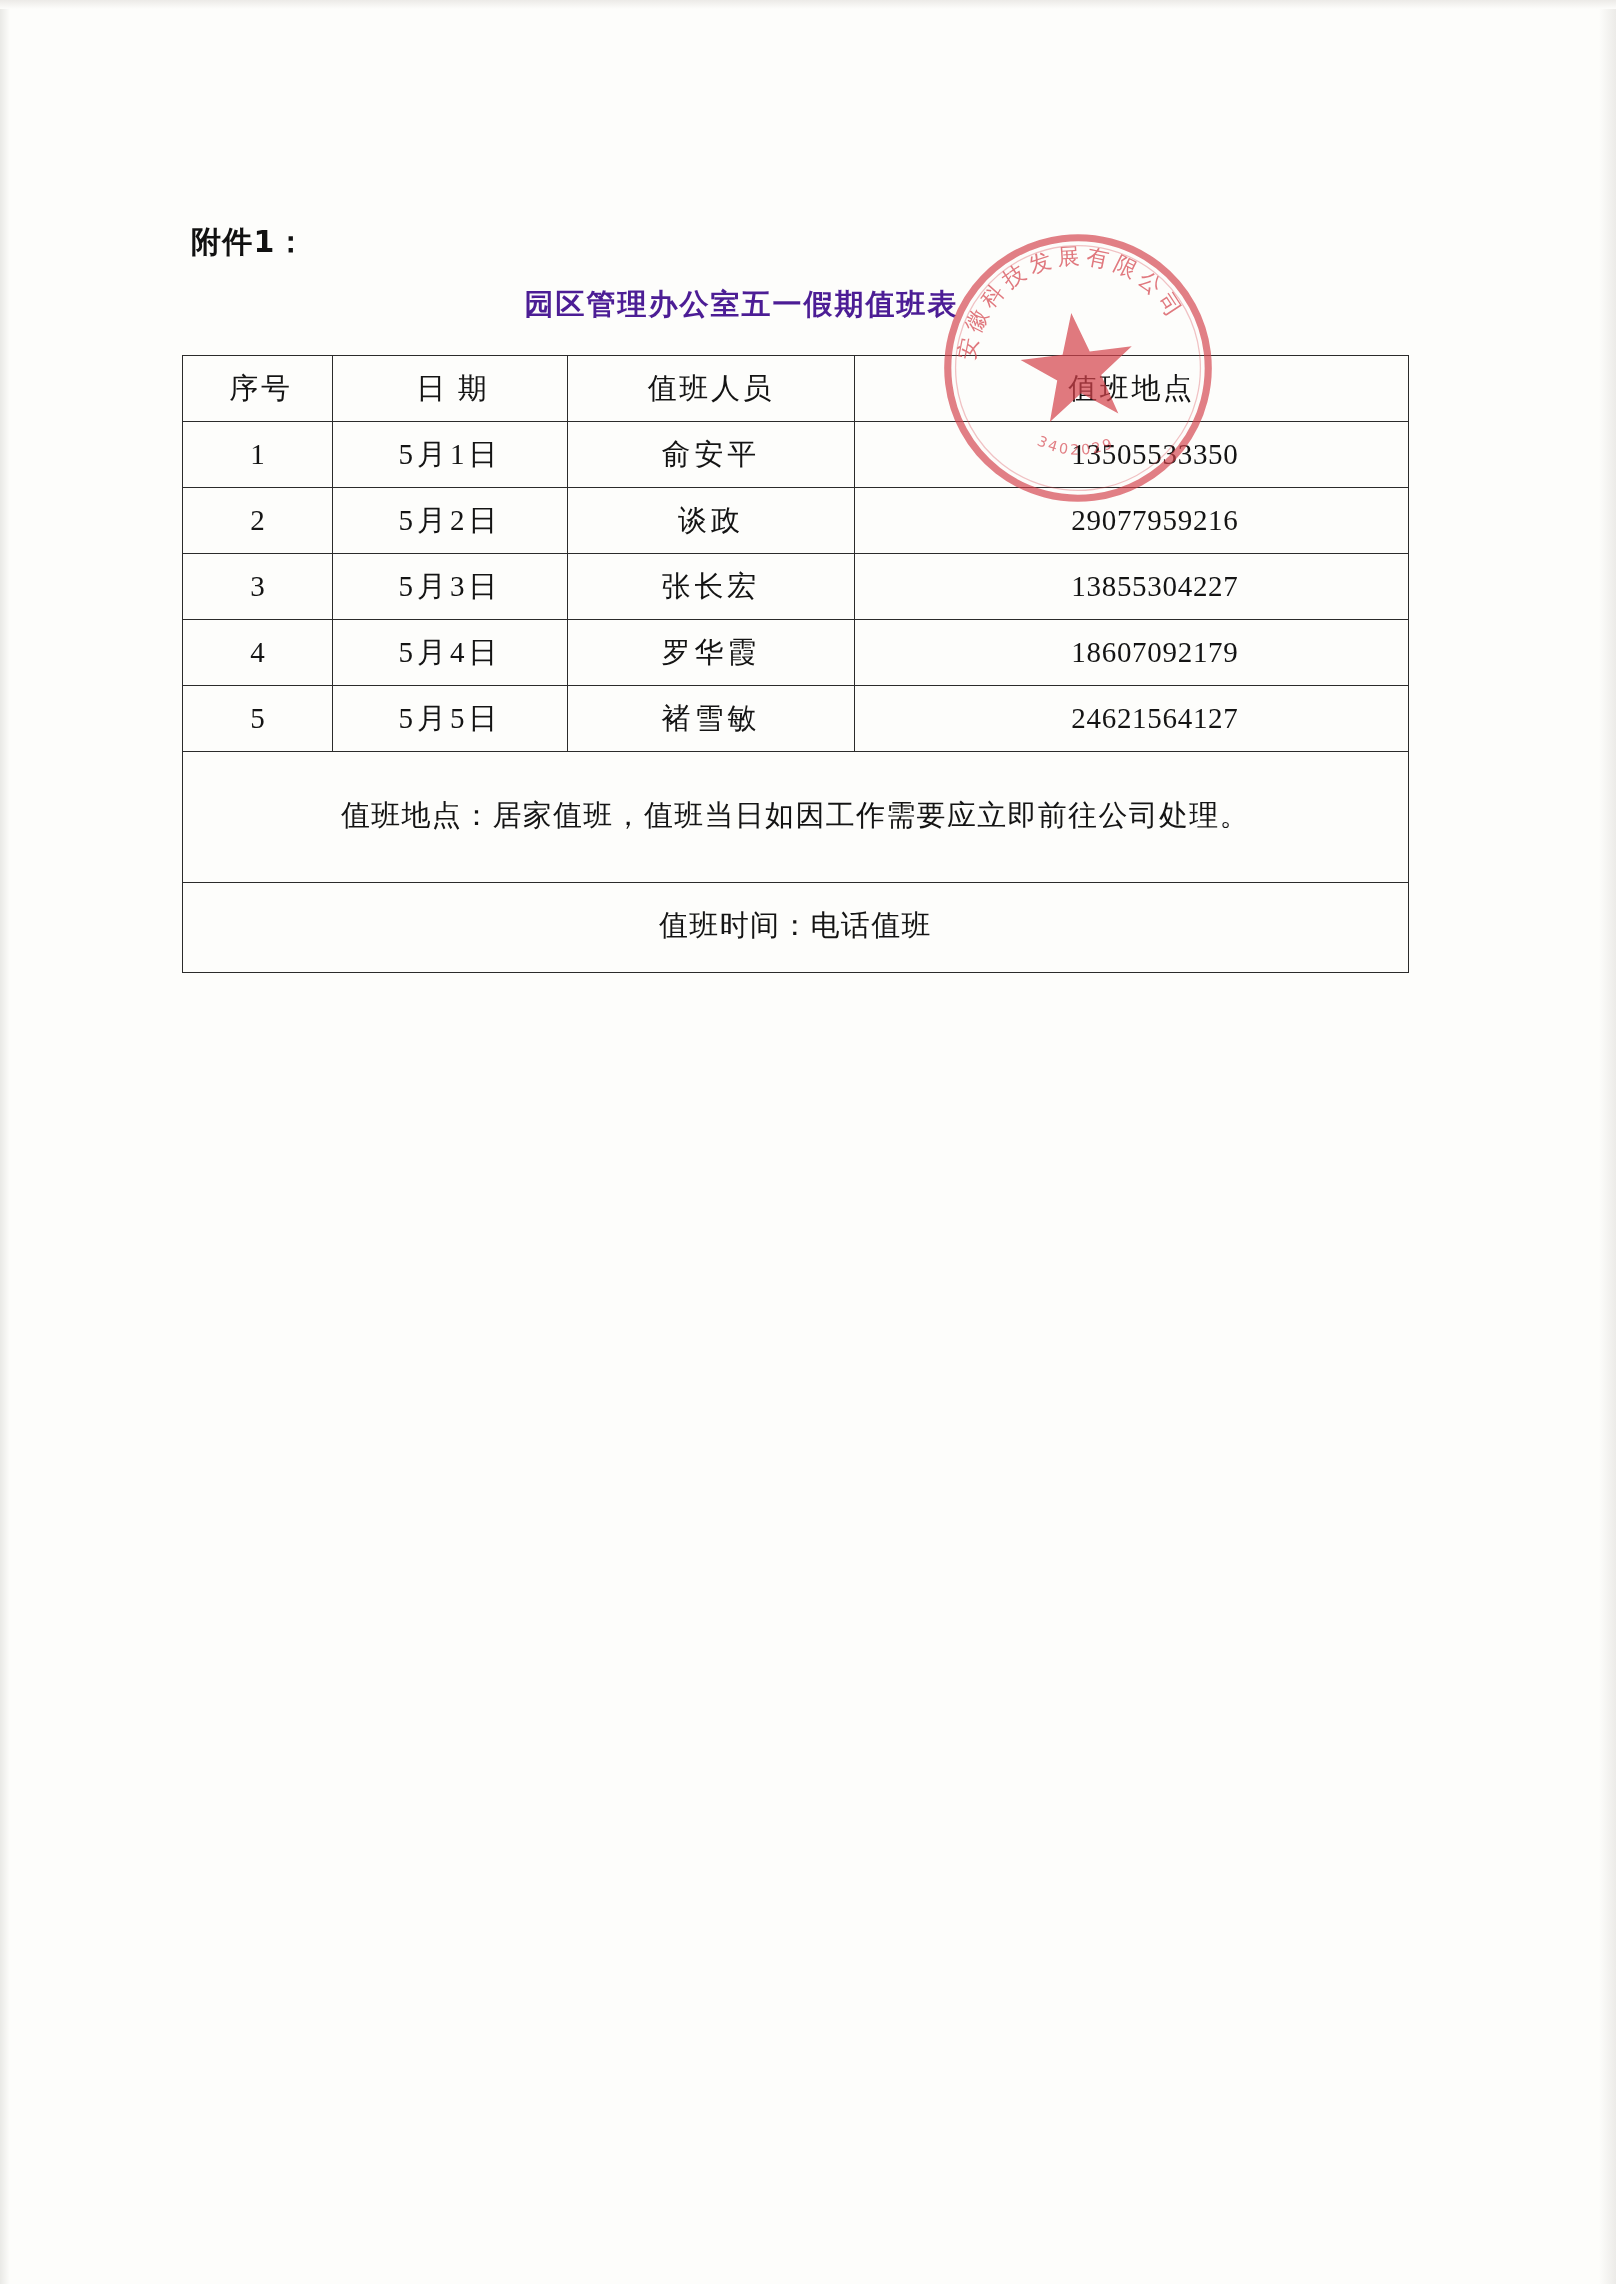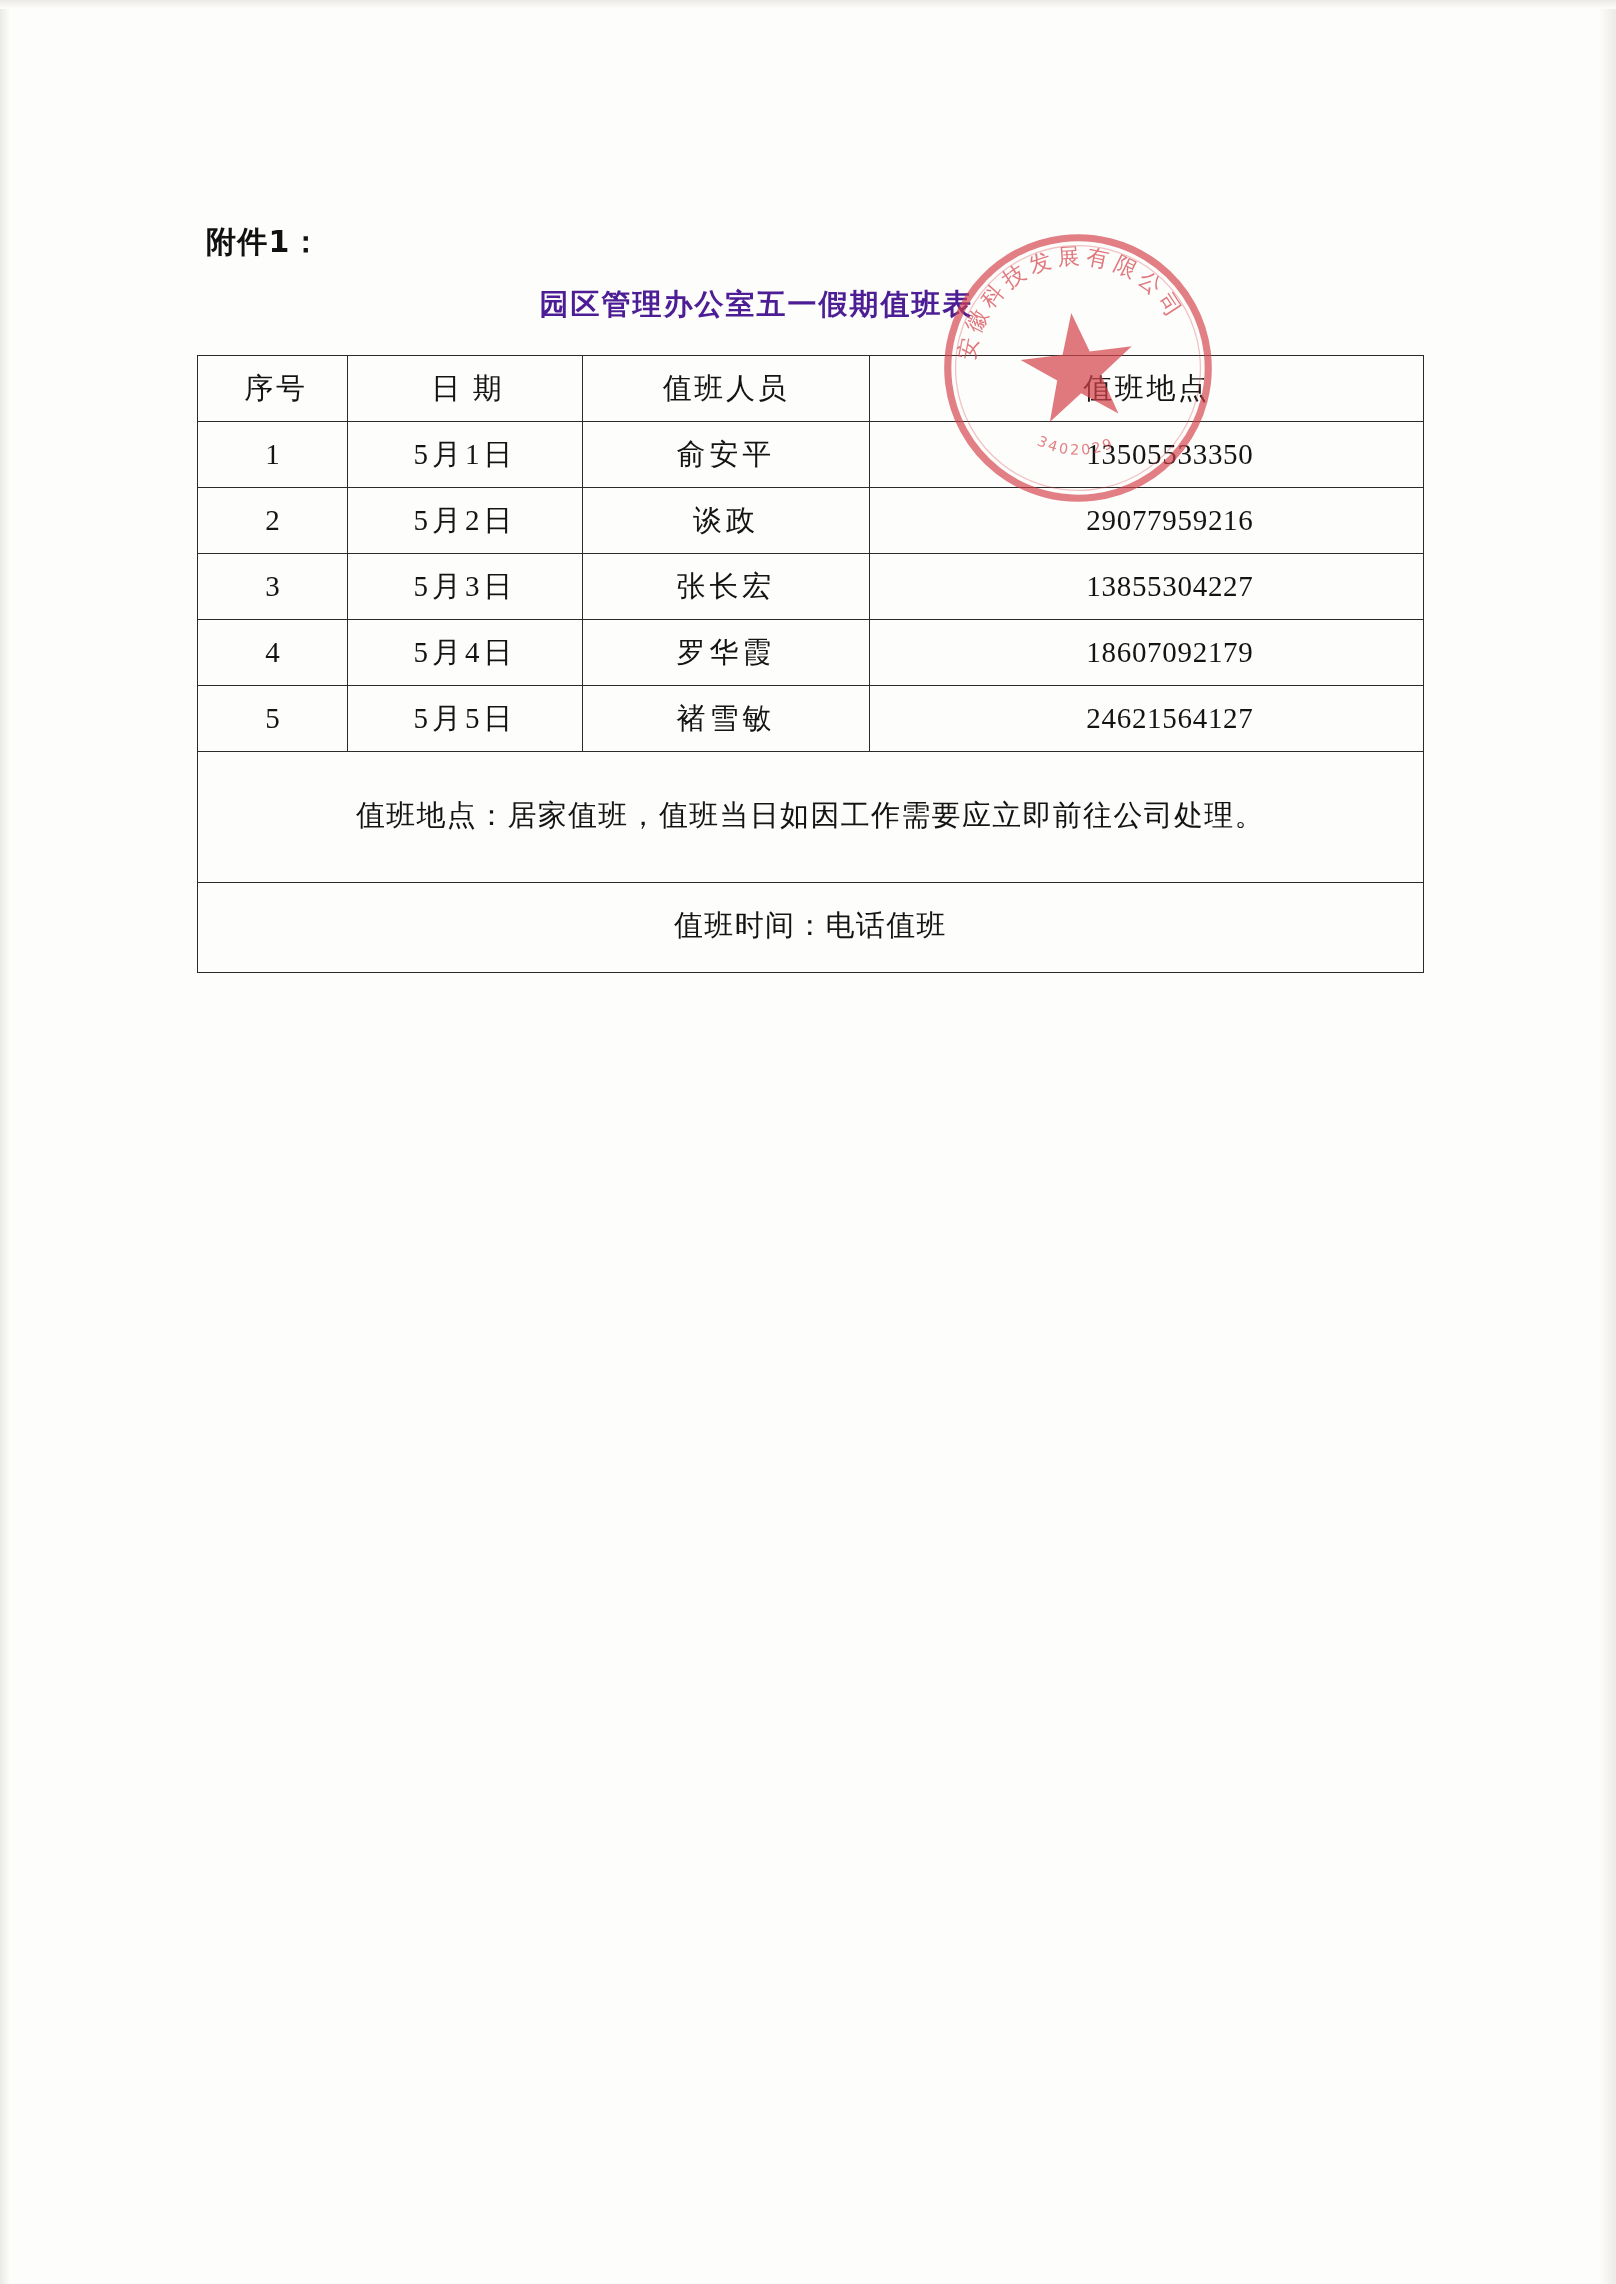--- a/index.html
+++ b/index.html
@@ -36,21 +36,21 @@
   }
   .scan-edge-top {
     position: absolute;
     left: 0; right: 0; top: 0;
     height: 9px;
     background: linear-gradient(to bottom, #eceae7, #fdfdfb);
   }
 
   .content {
     position: absolute;
-    left: 193px;
+    left: 178px;
     top: 222px;
     width: 1238px;
   }
 
   .attach-label {
     font-family: "DejaVu Sans", "Liberation Sans", sans-serif;
     font-weight: bold;
     font-size: 30px;
     letter-spacing: 1.3px;
     margin: 0 0 22px 13px;

